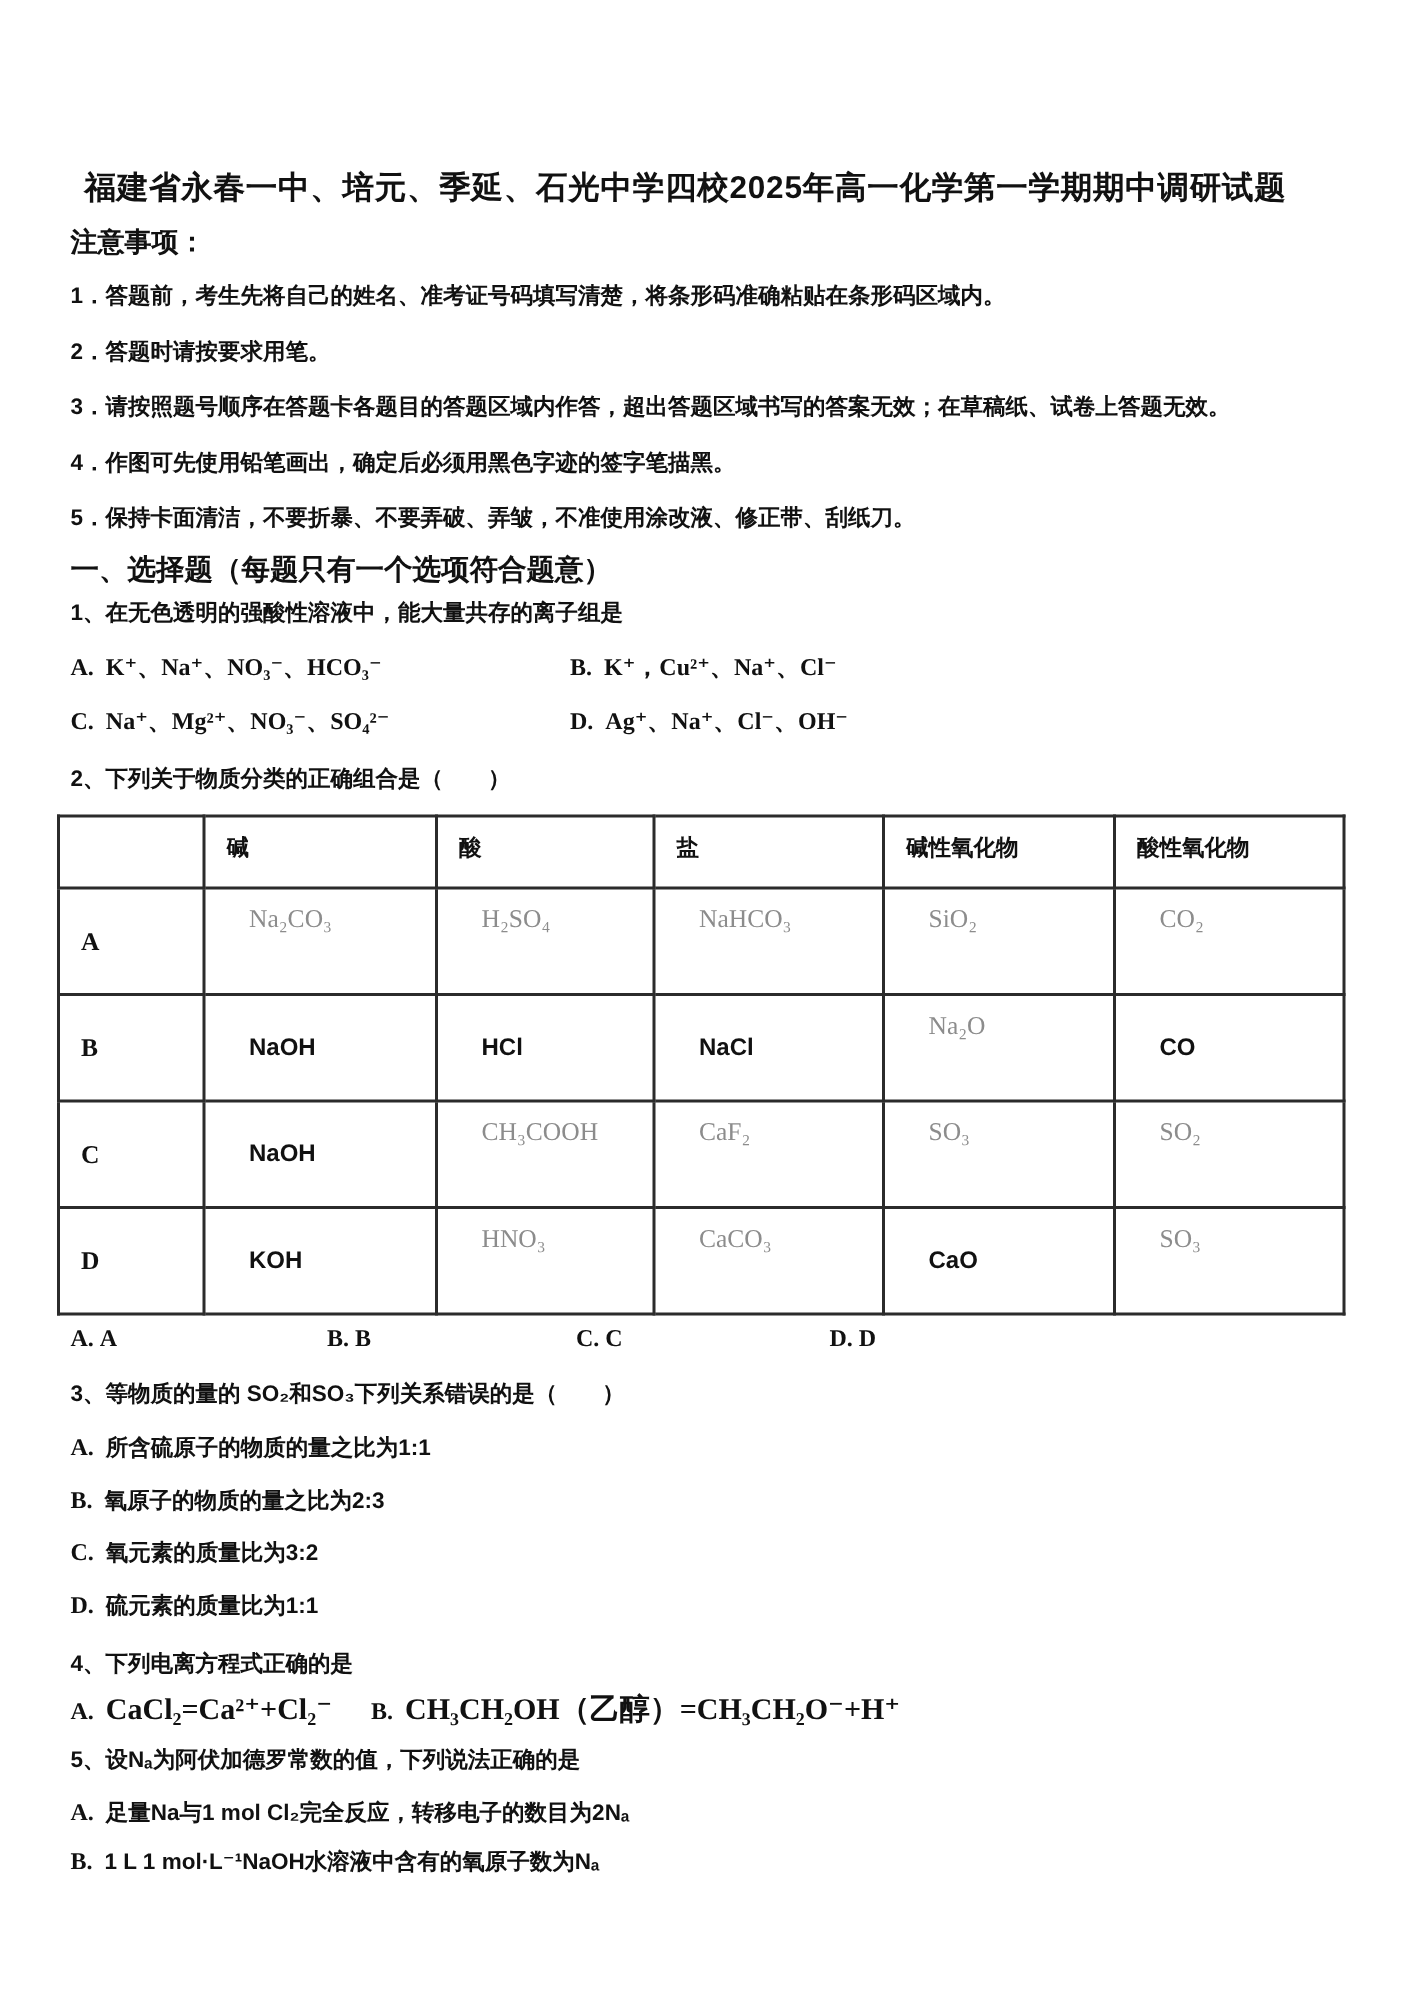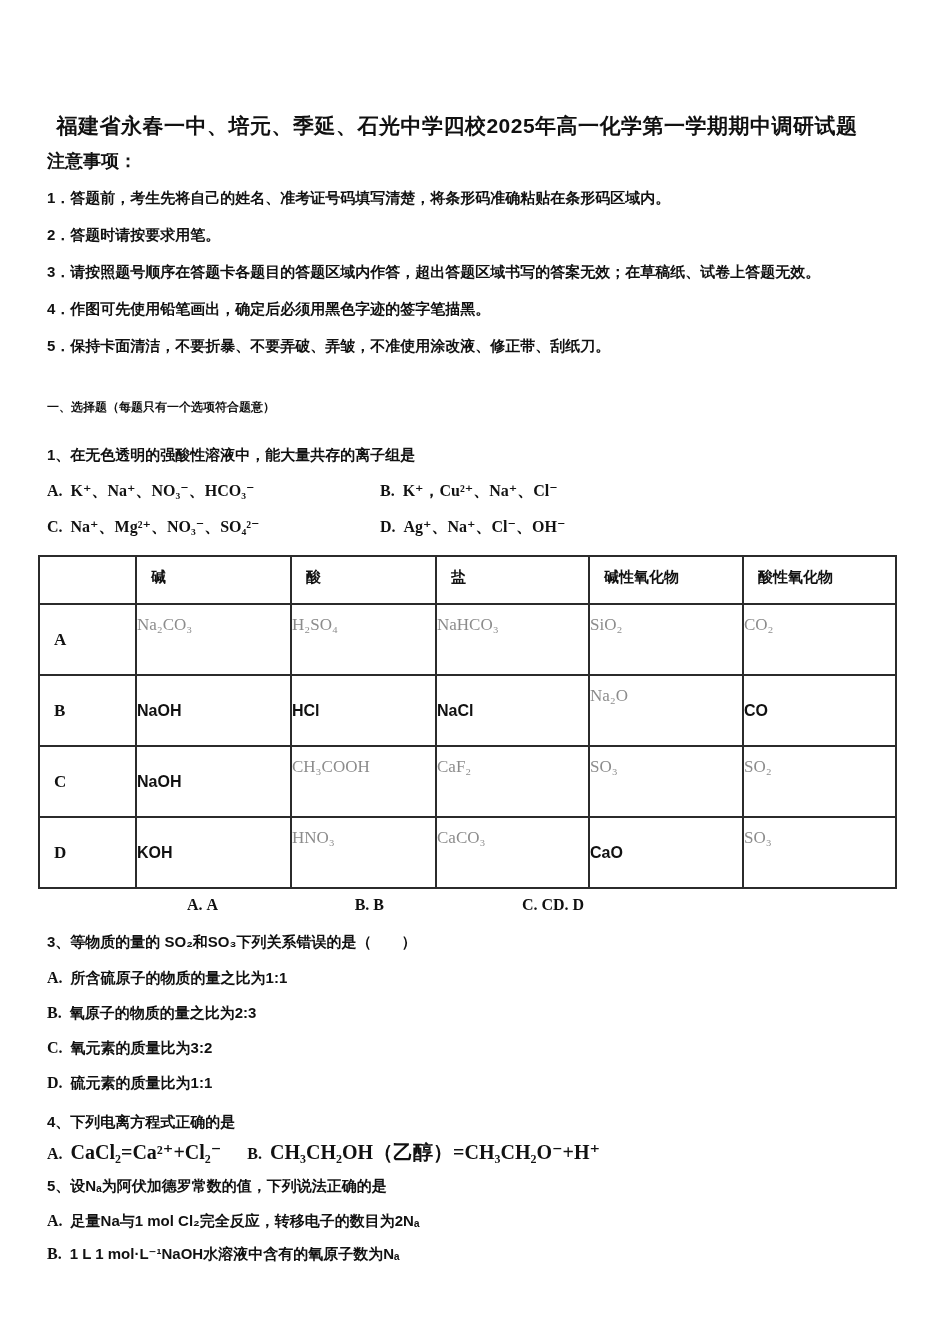--- a/index.html
+++ b/index.html
@@ -10,43 +10,43 @@
   .page{box-sizing:border-box;width:912px;height:1344px;padding:112px 45px 0 47px;}
 
   .title{
     text-align:center;font-size:21px;font-weight:700;line-height:27px;
     letter-spacing:0.5px;white-space:nowrap;
   }
 
   .notice-heading{margin-top:9px;font-size:18px;font-weight:700;line-height:26px;}
   .notice-item{font-size:15px;font-weight:600;line-height:27px;margin-top:10px;}
 
-  .section-heading{margin-top:35px;font-size:12px;font-weight:700;line-height:26px;}
+  .section-heading{margin-top:9px;font-size:19px;font-weight:700;line-height:26px;}
 
   .stem{font-size:15px;font-weight:600;line-height:26px;}
-  .q1{margin-top:22px;}
+  .q1{margin-top:2px;}
   .q1-grid{margin-top:5px;display:grid;grid-template-columns:333px 1fr;grid-auto-rows:36px;align-items:center;}
   .chem{font-family:"Liberation Serif","DejaVu Serif",serif;font-weight:700;font-size:16px;}
   .opt-label{font-family:"Liberation Serif","DejaVu Serif",serif;font-weight:700;font-size:16px;margin-right:8px;}
 
   .q2{margin-top:8px;}
   table.cls{
     border-collapse:collapse;margin-left:-9px;margin-top:10px;
     table-layout:fixed;width:857px;
   }
   table.cls td{border:2px solid #2b2b2b;box-sizing:border-box;}
   td.hdr{height:48px;font-size:15px;font-weight:700;vertical-align:middle;padding:0 0 6px 14px;}
   td.rowlab{height:71px;vertical-align:middle;padding-left:14px;
     font-family:"Liberation Serif","DejaVu Serif",serif;font-weight:700;font-size:17px;}
-  td.cell{padding:10px 6px 0 0;font-size:17px;}
+  td.cell{padding:10px 6px 0 29px;font-size:17px;}
   td.cell.gray{vertical-align:top;color:#8c8c8c;font-family:"Liberation Serif","DejaVu Serif",serif;font-weight:400;}
   td.cell.boldc{vertical-align:middle;padding-top:0;font-weight:700;font-size:16px;}
 
   .answers{margin-top:7px;font-size:16px;}
-  .answers .ans{display:inline-block;font-family:"Liberation Serif","DejaVu Serif",serif;font-weight:700;text-align:right;}
+  .answers .ans{display:inline-block;font-family:"Liberation Serif","DejaVu Serif",serif;font-weight:700;}
   .answers .ans:nth-child(1){width:171px;}
   .answers .ans:nth-child(2){width:166px;}
   .answers .ans:nth-child(3){width:169px;}
 
   .q3{margin-top:15px;}
   .q-options .opt{line-height:35px;font-size:15px;font-weight:600;}
   .q-options{margin-top:5px;}
 
   .q4{margin-top:9px;}
   .eq-line{line-height:35px;}
@@ -84,20 +84,21 @@
       <div>
         <span class="opt-label">C.</span><span class="chem">Na⁺、Mg²⁺、NO₃⁻、SO₄²⁻</span>
       </div>
       <div>
         <span class="opt-label">D.</span><span class="chem">Ag⁺、Na⁺、Cl⁻、OH⁻</span>
       </div>
     </div>
   </div>
 
   <div class="q2">
+    <div class="stem">2、下列关于物质分类的正确组合是（　　）</div>
 
     <table class="cls">
       <colgroup>
         <col style="width:97px">
           <col style="width:155px">
           <col style="width:145px">
         <col style="width:153px">
           <col style="width:154px">
           <col style="width:153px">
       </colgroup>

